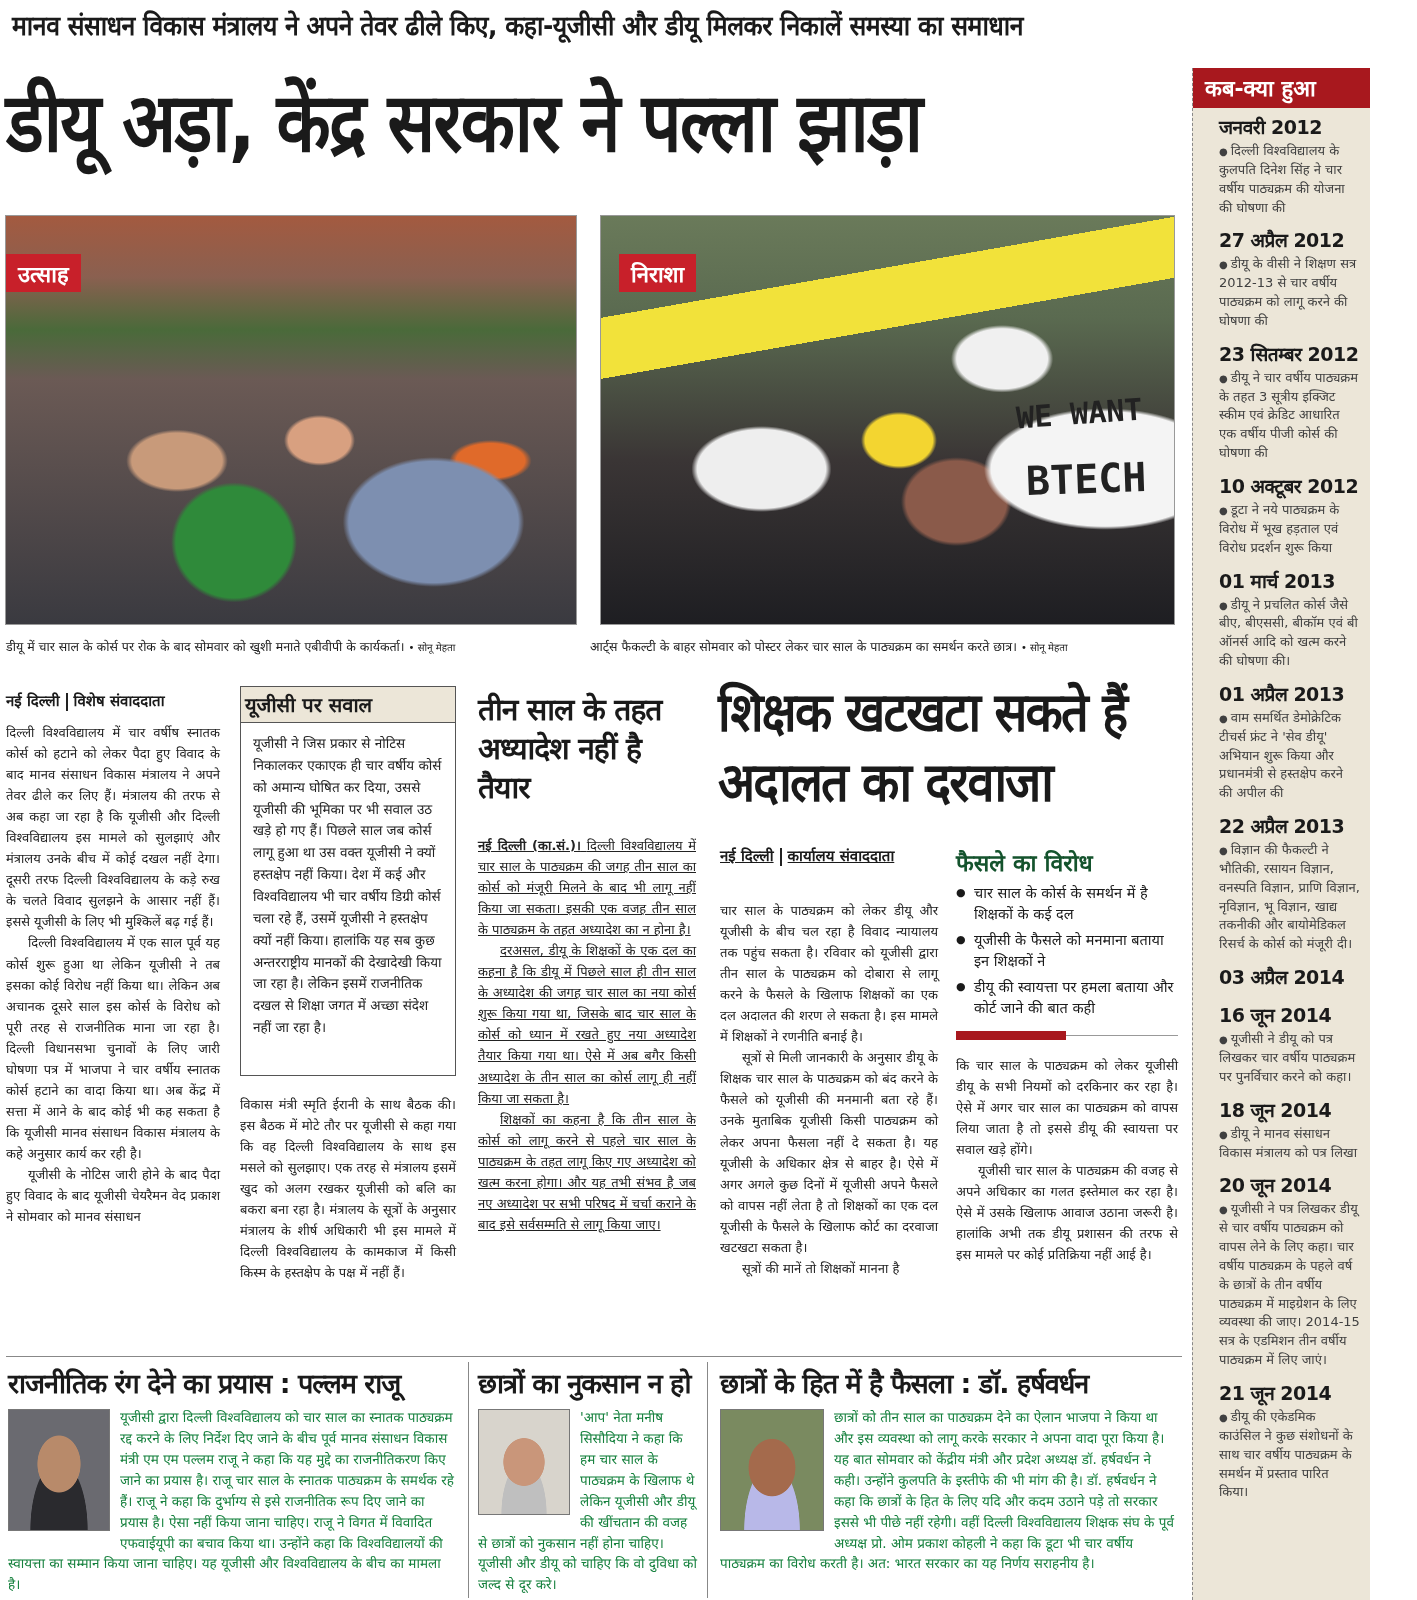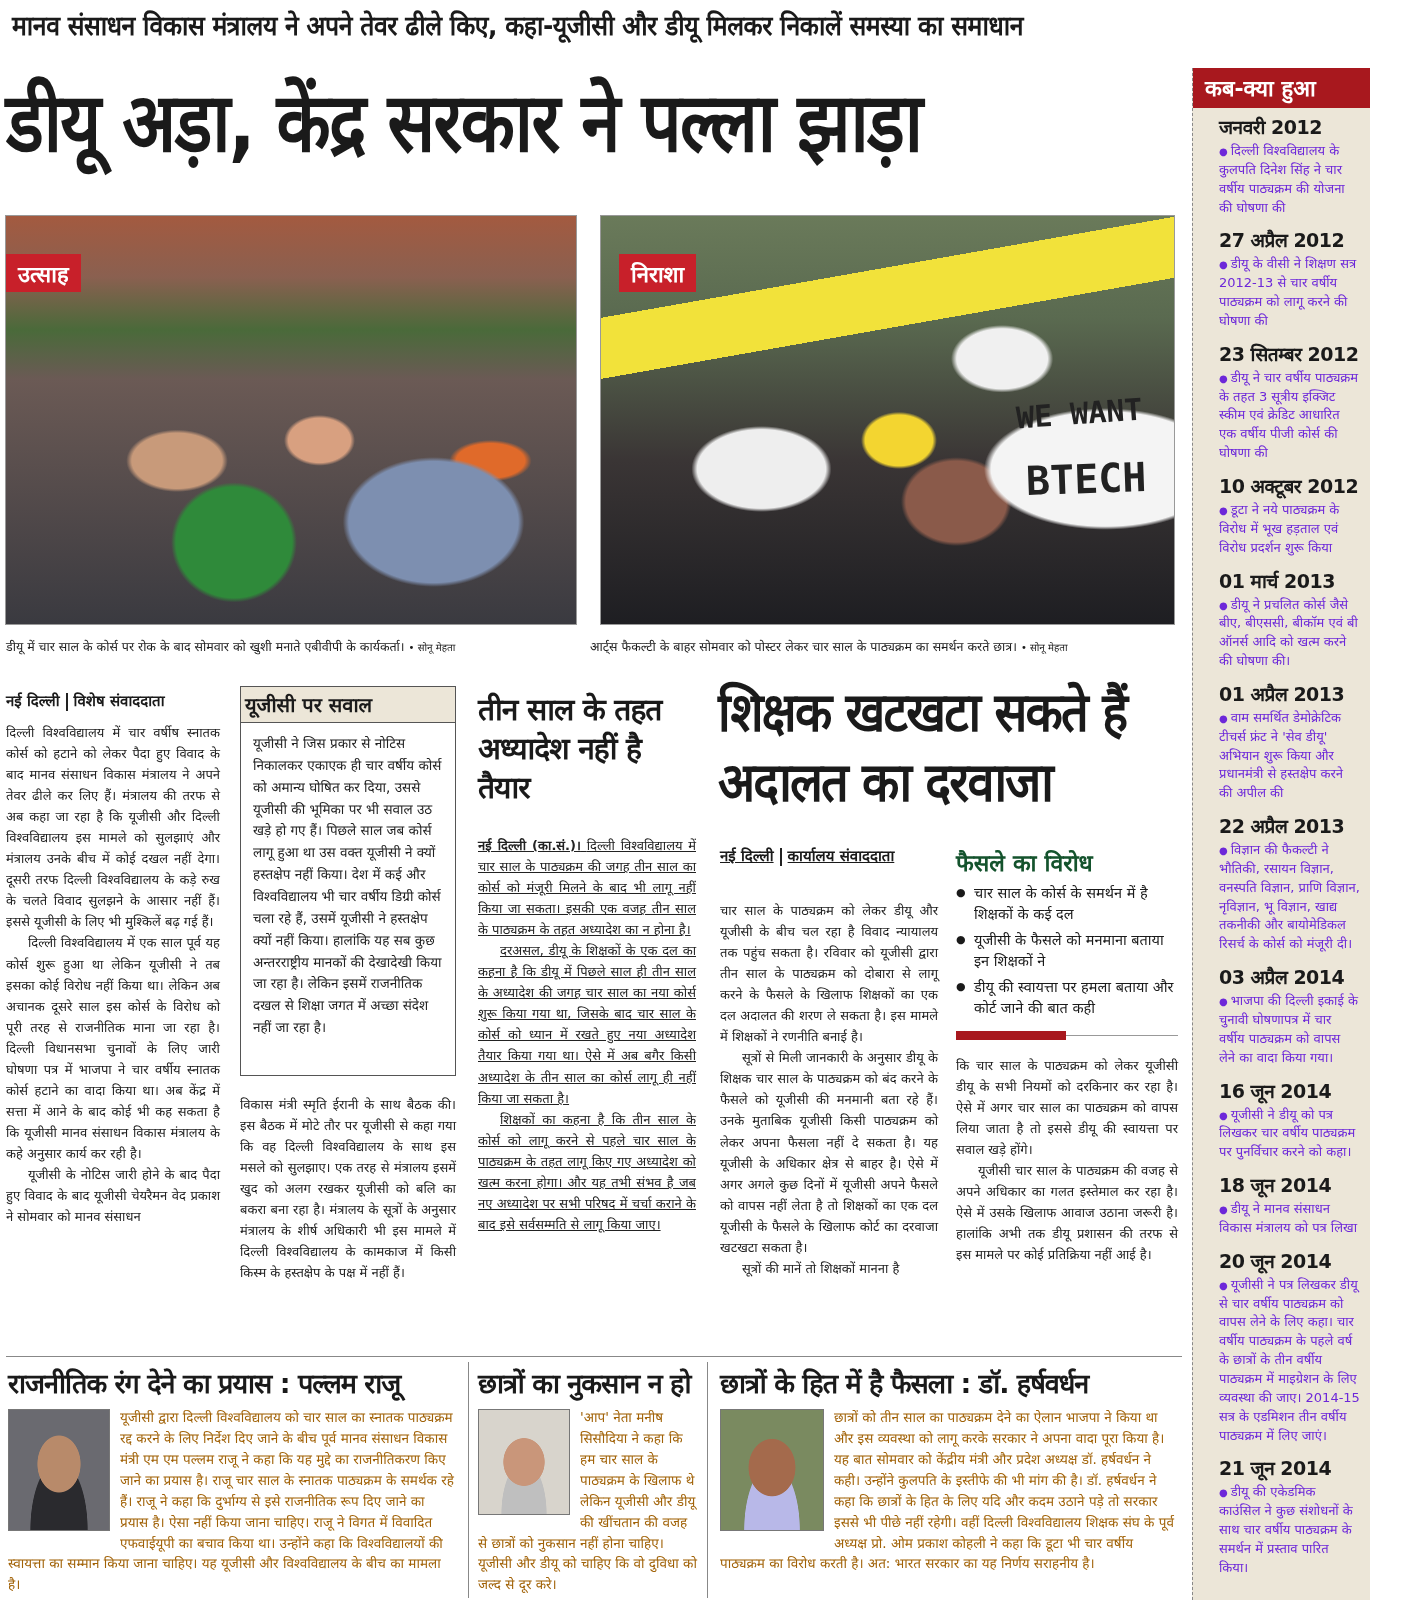--- a/index.html
+++ b/index.html
@@ -33,21 +33,21 @@
   .photo-tag { background: #c8202a; color: #fff; font-weight: bold; font-size: 22px; padding: 4px 12px; }
   .sign-text { color: #222; font-family: "DejaVu Sans Mono", monospace; font-size: 30px; font-weight: bold; }
 
   .caption { font-size: 12.5px; white-space: nowrap; }
 
   
   .sidebar { left: 1192px; top: 68px; width: 178px; height: 1532px; background: #ece6d8; border-left: 1px dashed #888; }
   .sidebar-head { background: #a8181e; color: #fff; font-size: 22px; font-weight: bold; padding: 4px 12px 6px; }
   .tl-item { padding: 6px 10px 4px 26px; }
   .tl-date { font-size: 19px; font-weight: bold; letter-spacing: -0.5px; margin-bottom: 2px; }
-  .tl-text { font-size: 13px; line-height: 1.45; color: #6d28d9; }
+  .tl-text { font-size: 13px; line-height: 1.45; color: #404040; }
   .tl-text::before { content: "●"; font-size: 10px; margin-right: 3px; }
 
   
   .col { font-size: 13px; line-height: 1.62; text-align: justify; color: #222; }
   .col p + p { text-indent: 22px; }
   .byline { font-size: 15px; font-weight: bold; }
   .byline .sep { display: inline-block; border-left: 2px solid #222; height: 18px; vertical-align: middle; margin: 0 6px; }
 
   .box { border: 1px solid #555; }
   .box-head { background: #ece6d8; font-size: 20px; font-weight: bold; padding: 4px 4px; border-bottom: 1px solid #555; }
@@ -59,21 +59,21 @@
   .bullets { list-style: none; font-size: 14.5px; line-height: 1.45; }
   .bullets li { position: relative; padding-left: 18px; margin-top: 5px; }
   .bullets li::before { content: "●"; position: absolute; left: 0; font-size: 11px; top: 2px; }
   .redbar { height: 9px; width: 110px; background: #a8181e; }
   .greyline { height: 1px; background: #999; }
 
   .hr { height: 1px; background: #888; }
   .vr { width: 1px; background: #888; }
 
   .quote-head { font-size: 27px; font-weight: bold; letter-spacing: -1px; white-space: nowrap; }
-  .quote-body { font-size: 13.5px; line-height: 1.55; color: #a16207; }
+  .quote-body { font-size: 13.5px; line-height: 1.55; color: #15803d; }
   .portrait { border: 1px solid #777; }
   .p1 { background: radial-gradient(ellipse at 50% 45%, #b88a6a 0 30%, transparent 31%), radial-gradient(ellipse at 50% 100%, #2a2a2e 0 40%, transparent 41%), #6a6a70; }
   .p2 { background: radial-gradient(ellipse at 50% 50%, #c9967a 0 32%, transparent 33%), radial-gradient(ellipse at 50% 100%, #bfbfbf 0 35%, transparent 36%), #d8d4cc; }
   .p3 { background: radial-gradient(ellipse at 50% 48%, #a46a4c 0 32%, transparent 33%), radial-gradient(ellipse at 50% 100%, #b8b8e8 0 38%, transparent 39%), #7a8a60; }
   .float-img { float: left; margin: 2px 10px 2px 0; }
 </style>
 </head>
 <body>
 
 <div class="abs kicker">मानव संसाधन विकास मंत्रालय ने अपने तेवर ढीले किए, कहा-यूजीसी और डीयू मिलकर निकालें समस्या का समाधान</div>
@@ -123,21 +123,20 @@
       <div class="tl-item">
         <div class="tl-date">01 अप्रैल 2013</div>
         <div class="tl-text">वाम समर्थित डेमोक्रेटिक टीचर्स फ्रंट ने 'सेव डीयू' अभियान शुरू किया और प्रधानमंत्री से हस्तक्षेप करने की अपील की</div>
       </div>
       <div class="tl-item">
         <div class="tl-date">22 अप्रैल 2013</div>
         <div class="tl-text">विज्ञान की फैकल्टी ने भौतिकी, रसायन विज्ञान, वनस्पति विज्ञान, प्राणि विज्ञान, नृविज्ञान, भू विज्ञान, खाद्य तकनीकी और बायोमेडिकल रिसर्च के कोर्स को मंजूरी दी।</div>
       </div>
       <div class="tl-item">
         <div class="tl-date">03 अप्रैल 2014</div>
-        <div class="tl-text">भाजपा की दिल्ली इकाई के चुनावी घोषणापत्र में चार वर्षीय पाठ्यक्रम को वापस लेने का वादा किया गया।</div>
       </div>
       <div class="tl-item">
         <div class="tl-date">16 जून 2014</div>
         <div class="tl-text">यूजीसी ने डीयू को पत्र लिखकर चार वर्षीय पाठ्यक्रम पर पुनर्विचार करने को कहा।</div>
       </div>
       <div class="tl-item">
         <div class="tl-date">18 जून 2014</div>
         <div class="tl-text">डीयू ने मानव संसाधन विकास मंत्रालय को पत्र लिखा</div>
       </div>
       <div class="tl-item">

